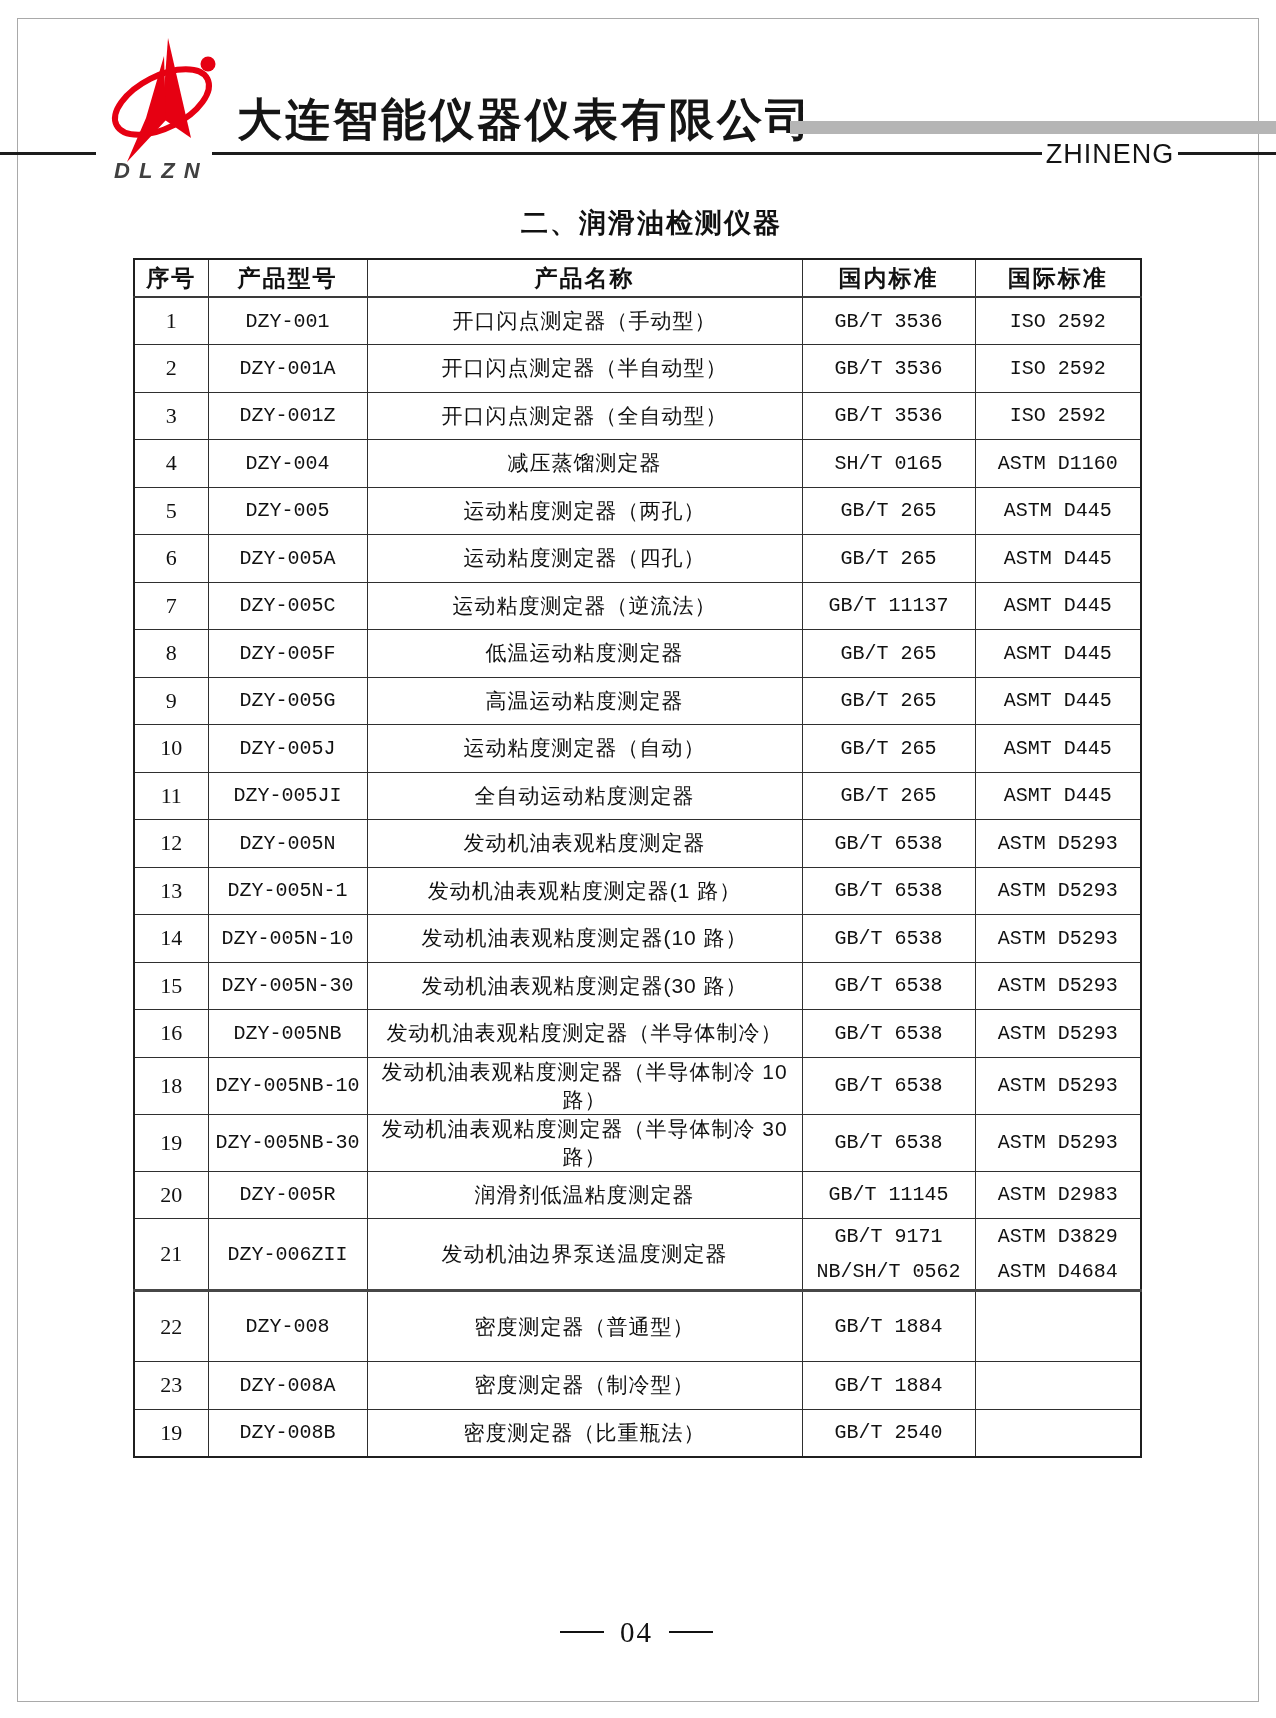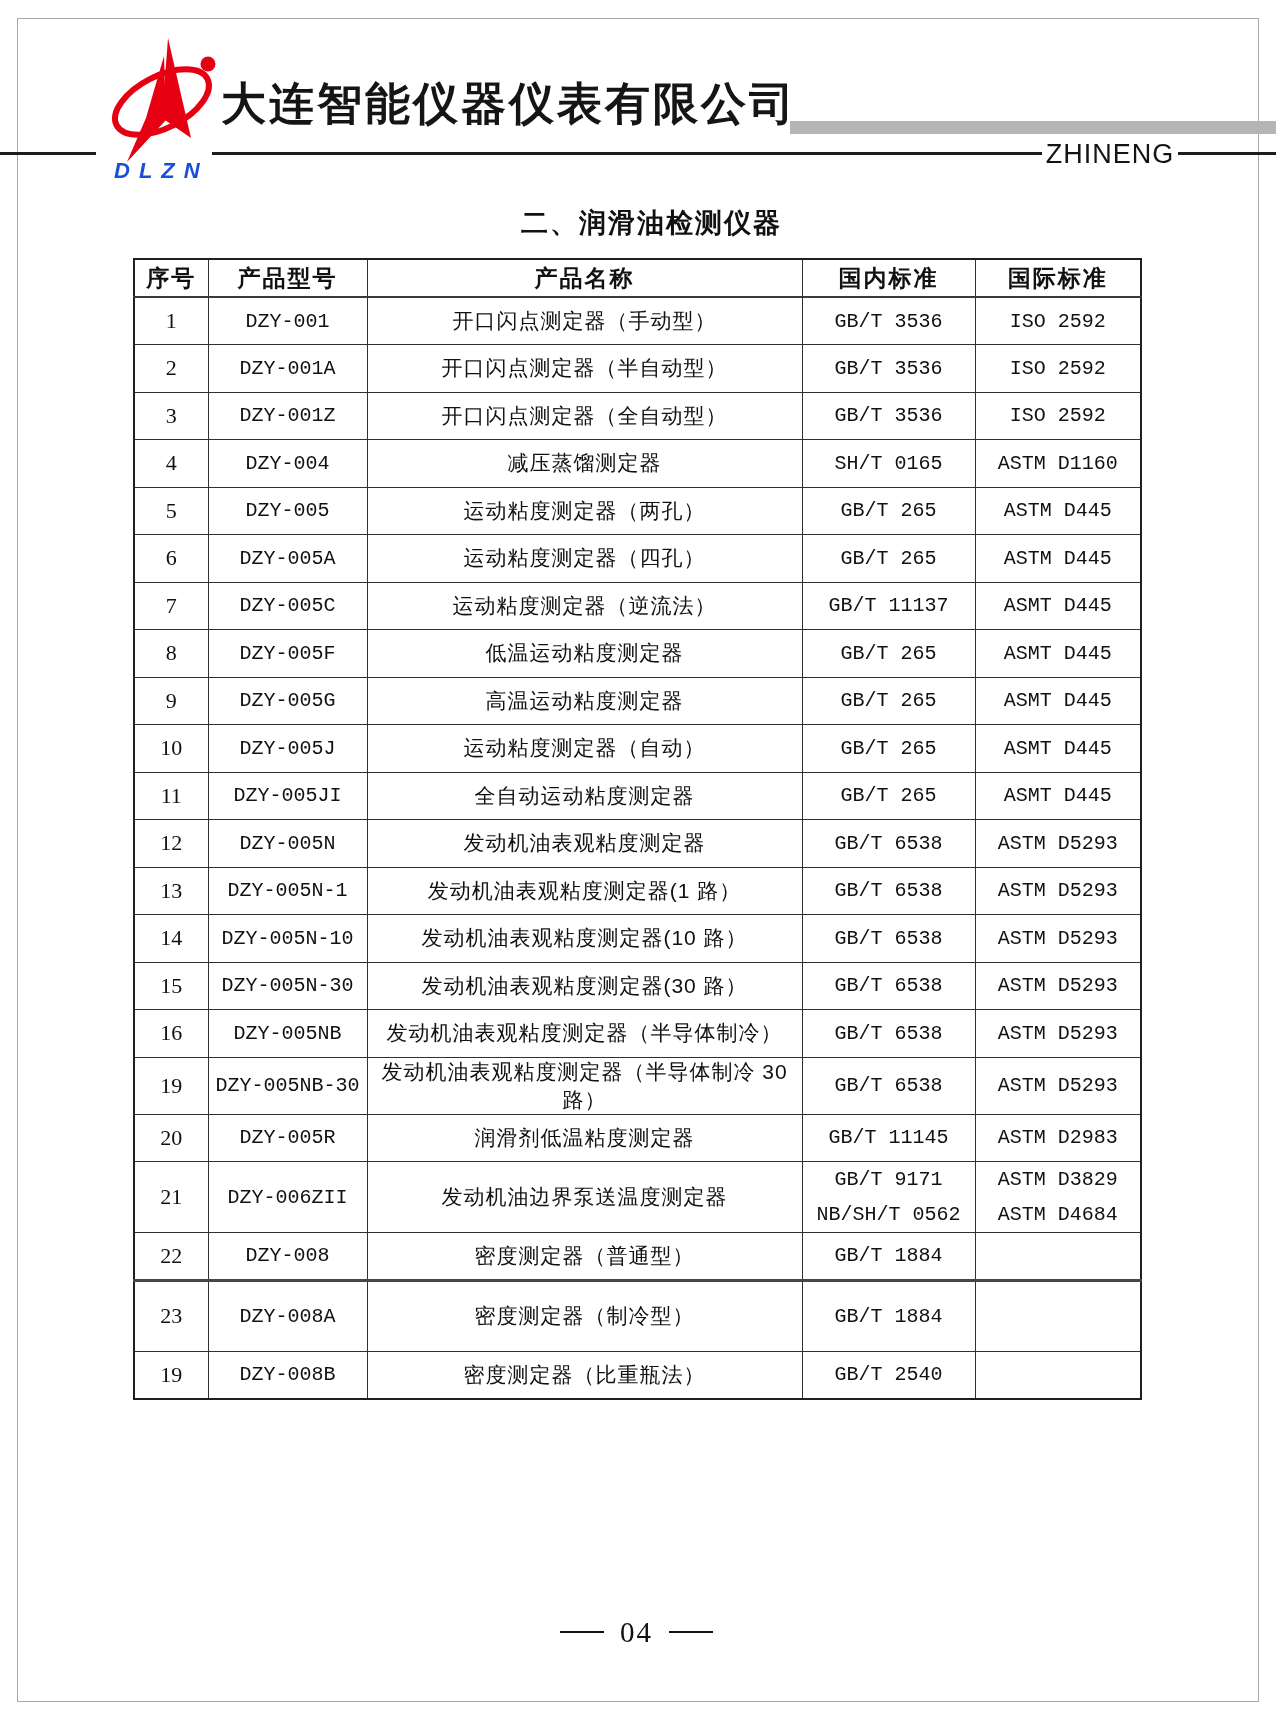--- a/index.html
+++ b/index.html
@@ -9,24 +9,24 @@
   }
   .page-frame{
     position:absolute;left:17px;top:18px;width:1240px;height:1682px;
     border:1px solid #a9a9a9;pointer-events:none;
   }
   
   .logo-svg{position:absolute;left:103px;top:34px;width:124px;height:132px;}
   .logo-text{
     position:absolute;left:114px;top:158px;width:120px;
     font-family:"Liberation Sans",sans-serif;font-style:italic;font-weight:bold;
-    font-size:22px;letter-spacing:9px;color:#1d4ed8;
+    font-size:22px;letter-spacing:9px;color:#404040;
   }
   .company-name{
-    position:absolute;left:221px;top:74px;margin:0;
+    position:absolute;left:221px;top:74px;margin:16px;
     font-size:45px;font-weight:900;letter-spacing:3px;color:#151515;
     font-family:"Liberation Sans",sans-serif;white-space:nowrap;
   }
   .gray-bar{position:absolute;left:790px;top:121px;width:486px;height:13px;background:#b5b5b5;}
   .rule{position:absolute;top:152px;height:3px;background:#1c1c1c;}
   .rule-left{left:0;width:96px;}
   .rule-mid{left:212px;width:830px;}
   .rule-right{left:1178px;width:98px;}
   .brand-tag{
     position:absolute;left:1042px;top:139px;width:136px;text-align:center;
@@ -225,20 +225,27 @@
         <td class="c4">ASTM D5293</td>
       </tr>
       <tr>
         <td class="c0">16</td>
         <td class="c1">DZY-005NB</td>
         <td class="c2">发动机油表观粘度测定器（半导体制冷）</td>
         <td class="c3">GB/T 6538</td>
         <td class="c4">ASTM D5293</td>
       </tr>
       <tr>
+        <td class="c0">18</td>
+        <td class="c1">DZY-005NB-10</td>
+        <td class="c2">发动机油表观粘度测定器（半导体制冷 10 路）</td>
+        <td class="c3">GB/T 6538</td>
+        <td class="c4">ASTM D5293</td>
+      </tr>
+      <tr>
         <td class="c0">19</td>
         <td class="c1">DZY-005NB-30</td>
         <td class="c2">发动机油表观粘度测定器（半导体制冷 30 路）</td>
         <td class="c3">GB/T 6538</td>
         <td class="c4">ASTM D5293</td>
       </tr>
       <tr>
         <td class="c0">20</td>
         <td class="c1">DZY-005R</td>
         <td class="c2">润滑剂低温粘度测定器</td>

